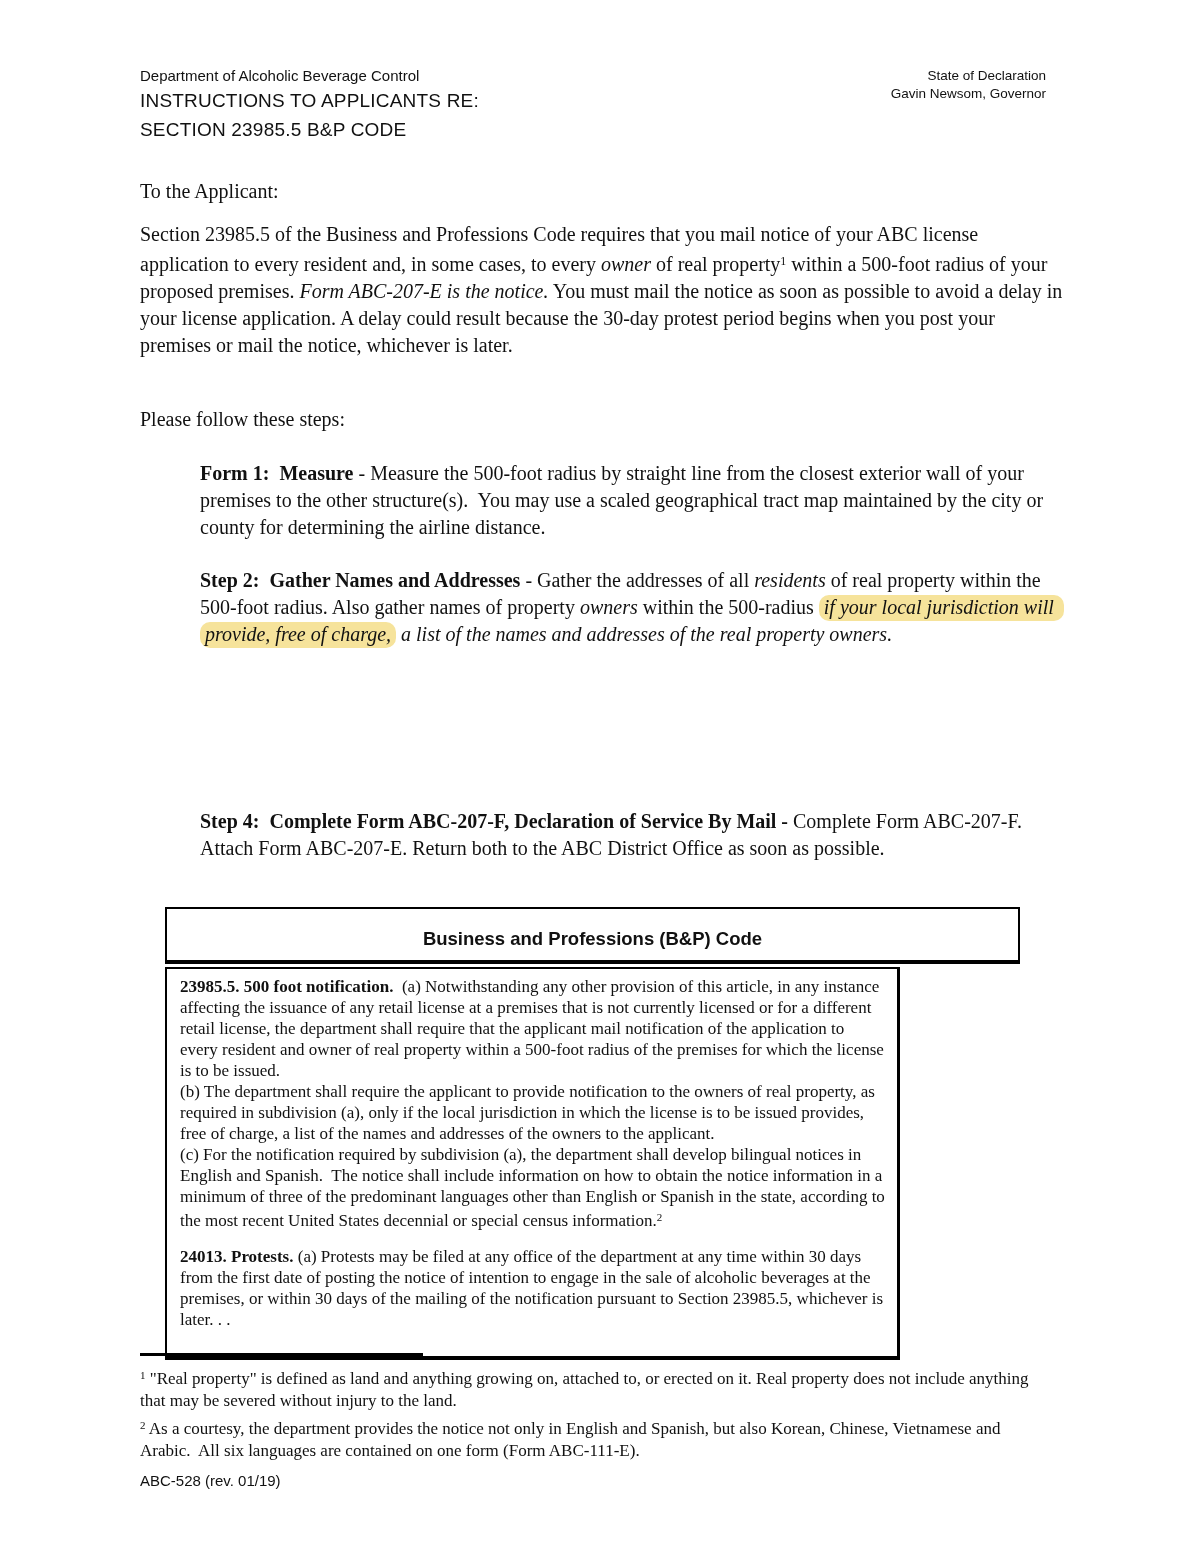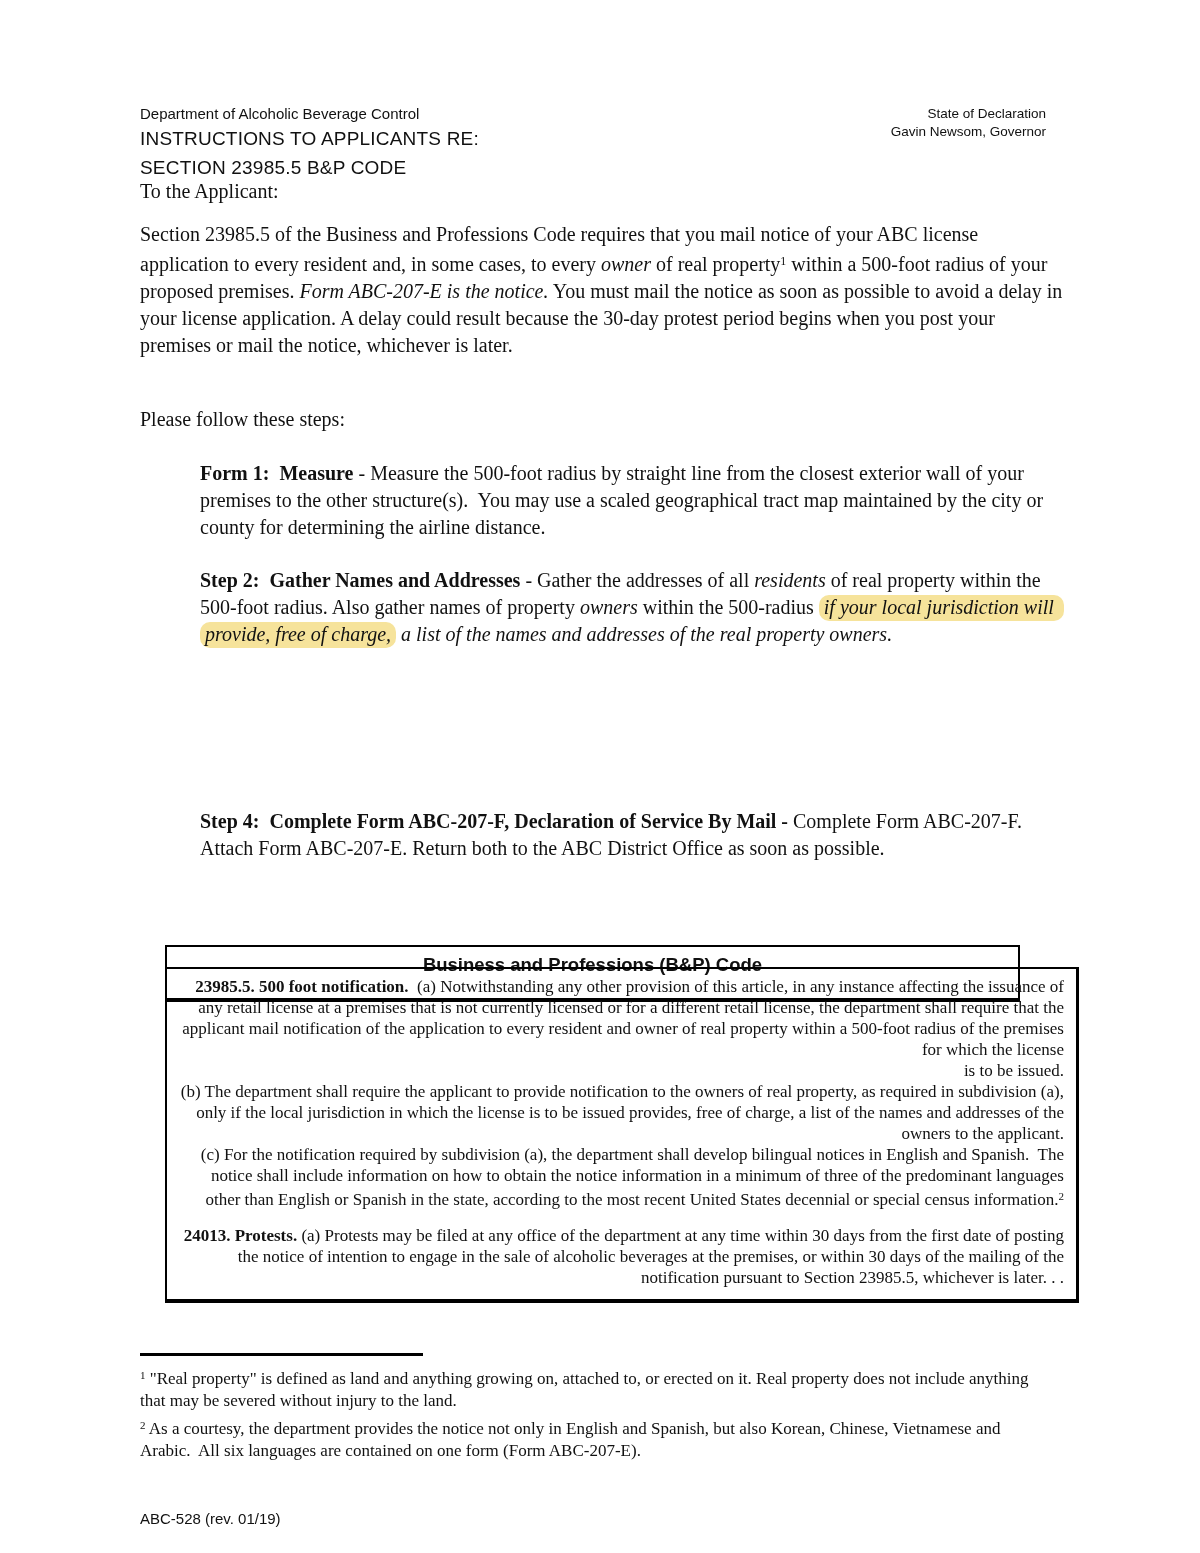--- a/index.html
+++ b/index.html
@@ -4,44 +4,44 @@
 <style>
   :root { --hl:#f6e39b; --ink:#111111; }
   * { margin:0; padding:0; box-sizing:border-box; }
   html,body { background:#ffffff; }
   .page {
     position:relative; width:1200px; height:1553px; background:#ffffff;
     color:var(--ink); overflow:hidden;
     font-family:"Liberation Serif","DejaVu Serif",serif;
   }
   .abs { position:absolute; }
-  .sans { font-family:"Liberation Sans","DejaVu Sans",sans-serif;margin-top:38px; }
+  .sans { font-family:"Liberation Sans","DejaVu Sans",sans-serif; }
   .txt { white-space:pre-wrap; }
   .dept { left:140px; top:67px; font-size:15px; }
   .doc-title { left:140px; top:86px; font-size:19px; font-weight:normal; line-height:29px; letter-spacing:0.2px; }
   .hdr-right { left:800px; top:67px; width:246px; text-align:right; font-size:13.5px; line-height:18px; }
   .salutation { left:140px; top:170px; font-size:20px;margin-top:10px; }
   .body-par { font-size:20px; line-height:27px; }
   .intro { left:140px; top:221px; width:930px; }
   .steps-intro { left:140px; top:408px; font-size:20px; }
   .step { left:200px; width:866px; }
   .step-1 { top:460px; }
   .step-2 { top:567px; }
   .step-3 { top:701px; }
   .step-4 { top:808px; }
   .b { font-weight:bold; }
   .it { font-style:italic; }
   .hl { background:var(--hl); font-style:italic; border-radius:10px; padding:1px 5px 3px;
         -webkit-box-decoration-break:clone; box-decoration-break:clone; }
   .bp-title-box { left:165px; top:907px; width:855px; height:57px;
-        border:2px solid #000; border-bottom-width:4px; text-align:center; padding-top:7px;
+        border:2px solid #000; border-bottom-width:4px; text-align:center; padding-top:19px;
         font-size:18.5px; font-weight:bold; }
-  .bp-body-box { left:165px; top:967px; width:914px; min-height:336px;
+  .bp-body-box { left:165px; top:967px; width:735px; min-height:336px;
         border:2px solid #000; border-right-width:3px; border-bottom-width:4px;
-        padding:7px 12px 2px 13px; font-size:17px; line-height:21px;text-align:right; }
+        padding:7px 12px 26px 13px; font-size:17px; line-height:21px; }
   .bp-para { display:block; }
   .bp-tail { display:block; }
   .protests { margin-top:15px; }
   .sup { font-size:12px; vertical-align:6px; }
   .sup-sm { font-size:11px; vertical-align:5px; }
   .fn-rule { left:140px; top:1353px; width:283px; height:3px; background:#000; }
   .footnote { left:140px; width:906px; font-size:17px; line-height:22px; }
   .fn1 { top:1364px; }
   .fn2 { top:1414px; }
   .form-number { left:140px; top:1472px; font-size:15px; }
@@ -77,17 +77,17 @@
     <span class="bp-tail txt">is to be issued.</span>
     <span class="bp-para txt">(b) The department shall require the applicant to provide notification to the owners of real property, as required in subdivision (a), only if the local jurisdiction in which the license is to be issued provides, free of charge, a list of the names and addresses of the owners to the applicant.</span>
     <span class="bp-para txt"><span>(c) For the notification required by subdivision (a), the department shall develop bilingual notices in English and Spanish.  The notice shall include information on how to obtain the notice information in a minimum of three of the predominant languages other than English or Spanish in the state, according to the most recent United States decennial or special census information.</span><span class="sup-sm">2</span></span>
     <span class="bp-para protests txt"><span class="b">24013. Protests.</span><span> (a) Protests may be filed at any office of the department at any time within 30 days from the first date of posting the notice of intention to engage in the sale of alcoholic beverages at the premises, or within 30 days of the mailing of the notification pursuant to Section 23985.5, whichever is later. . .</span></span>
   </div>
 
   <div class="abs fn-rule"></div>
 
   <div class="abs footnote fn1 txt"><span class="sup-sm">1</span><span> "Real property" is defined as land and anything growing on, attached to, or erected on it. Real property does not include anything that may be severed without injury to the land.</span></div>
 
-  <div class="abs footnote fn2 txt"><span class="sup-sm">2</span><span> As a courtesy, the department provides the notice not only in English and Spanish, but also Korean, Chinese, Vietnamese and Arabic.  All six languages are contained on one form (Form ABC-207-E).</span></div>
+  <div class="abs footnote fn2 txt"><span class="sup-sm">2</span><span> As a courtesy, the department provides the notice not only in English and Spanish, but also Korean, Chinese, Vietnamese and Arabic.  All six languages are contained on one form (Form ABC-111-E).</span></div>
 
   <div class="abs sans form-number txt">ABC-528 (rev. 01/19)</div>
 
 </div>
 
 </body></html>

